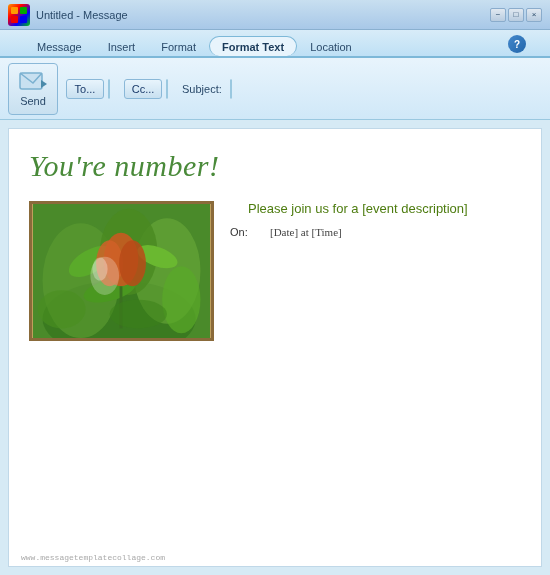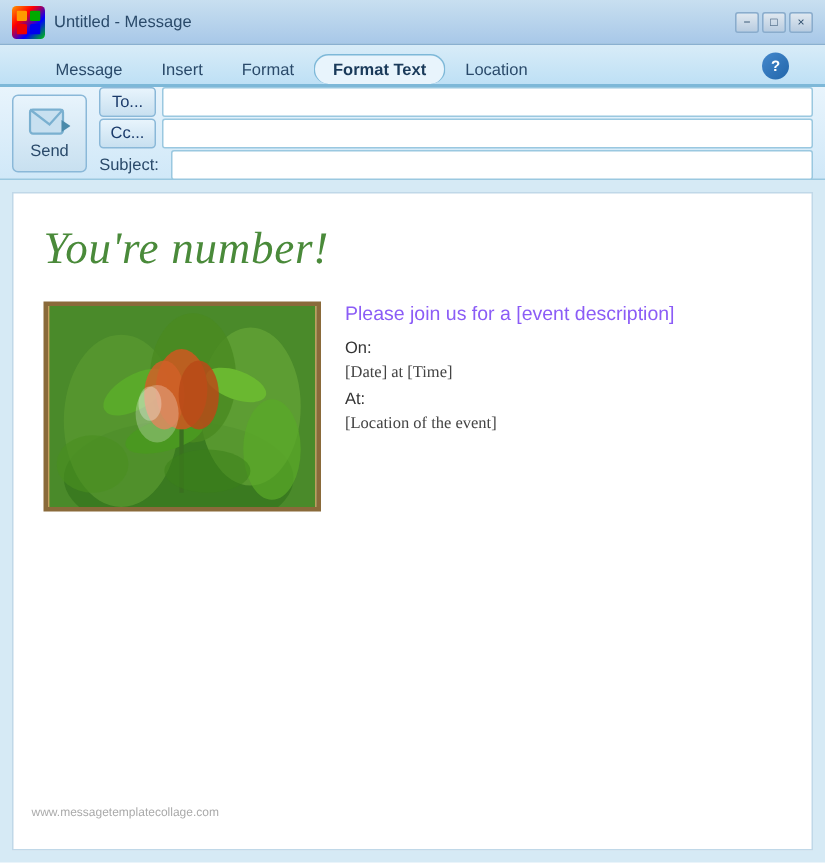--- a/index.html
+++ b/index.html
@@ -132,22 +132,22 @@
     }
     .send-label {
       font-size: 11px;
       color: #2a4a6a;
     }
 
     
     .address-area {
       flex: 1;
       display: flex;
-      flex-direction: column;
-      gap: 1px;
+      flex-direction: row;
+      gap: 14px;
     }
     .address-row {
       display: flex;
       align-items: center;
       gap: 4px;
     }
     .addr-btn {
       width: 38px;
       height: 20px;
       background: linear-gradient(to bottom, #e8f4fc, #c8e0f0);
@@ -164,21 +164,21 @@
       flex: 1;
       height: 20px;
       background: white;
       border: 1px solid #9ac8e0;
       border-radius: 2px;
     }
     .subject-label {
       font-size: 11px;
       color: #2a4a6a;
       min-width: 44px;
-      text-align: center;
+      text-align: left;
       padding-right: 4px;
     }
     .subject-field {
       flex: 1;
       height: 20px;
       background: white;
       border: 1px solid #9ac8e0;
       border-radius: 2px;
     }
 
@@ -226,48 +226,49 @@
       width: 100%;
       height: 100%;
     }
 
     
     .event-details {
       flex: 1;
     }
     .event-title {
       font-size: 13px;
-      color: #8b5cf6;
+      color: #4d7c0f;
       margin-bottom: 10px;
+      margin-left: 18px;
     }
     .detail-row {
       font-size: 11px;
       color: #333;
       margin-bottom: 6px;
       display: flex;
       gap: 4px;
-      flex-direction: column;
     }
     .detail-label {
       color: #333;
       min-width: 36px;
       font-weight: 500;
     }
     .detail-value {
       color: #444;
       font-family: Liberation Serif, serif;
     }
 
     
     .watermark {
       position: absolute;
-      bottom: 20px;
+      bottom: 4px;
       left: 12px;
       font-size: 8px;
       color: #aaa;
+      font-family: Liberation Mono, monospace;
     }
   </style>
 </head>
 <body>
 
 <div class="title-bar">
   <div class="title-bar-logo">
     <svg width="16" height="16" viewBox="0 0 16 16">
       <rect x="0" y="0" width="7" height="7" fill="#f90" rx="1"></rect>
       <rect x="9" y="0" width="7" height="7" fill="#0a0" rx="1"></rect>
@@ -352,21 +353,17 @@
         <ellipse cx="110" cy="115" rx="30" ry="15" fill="#3a8018" opacity="0.5"></ellipse>
       </svg>
     </div>
 
     <div class="event-details">
       <div class="event-title">Please join us for a [event description]</div>
       <div class="detail-row">
         <span class="detail-label">On:</span>
         <span class="detail-value">[Date] at [Time]</span>
       </div>
-      <div class="detail-row">
-        <span class="detail-label">At:</span>
-        <span class="detail-value">[Location of the event]</span>
-      </div>
     </div>
   </div>
 
   <div class="watermark">www.messagetemplatecollage.com</div>
 </div>
 
 </body></html>

